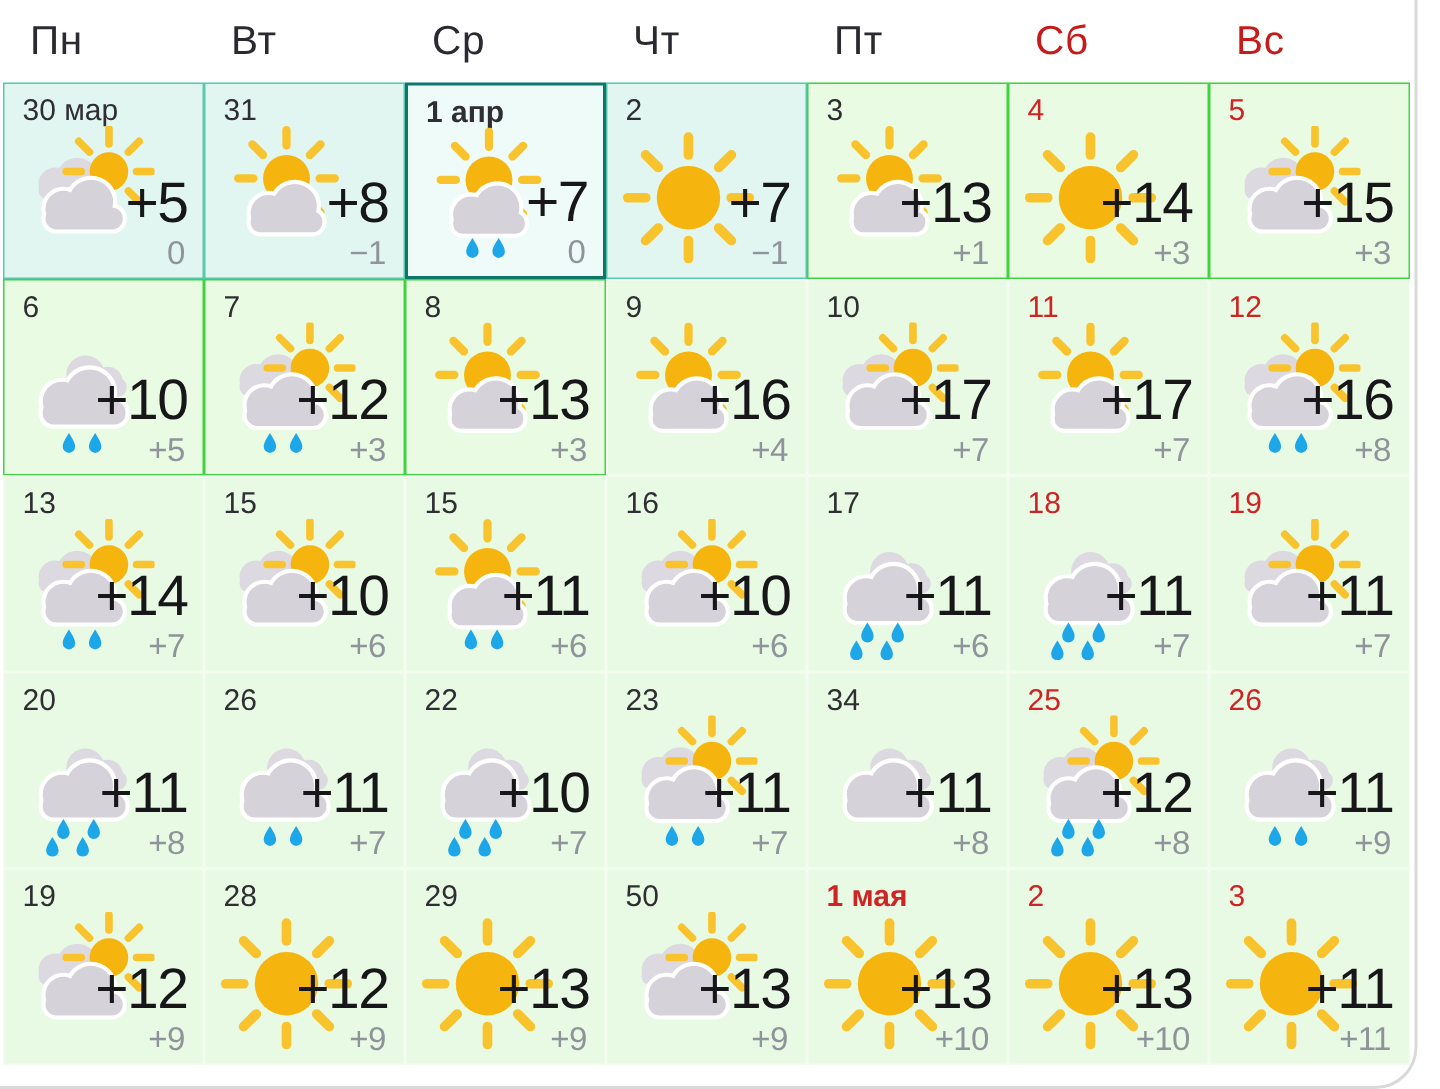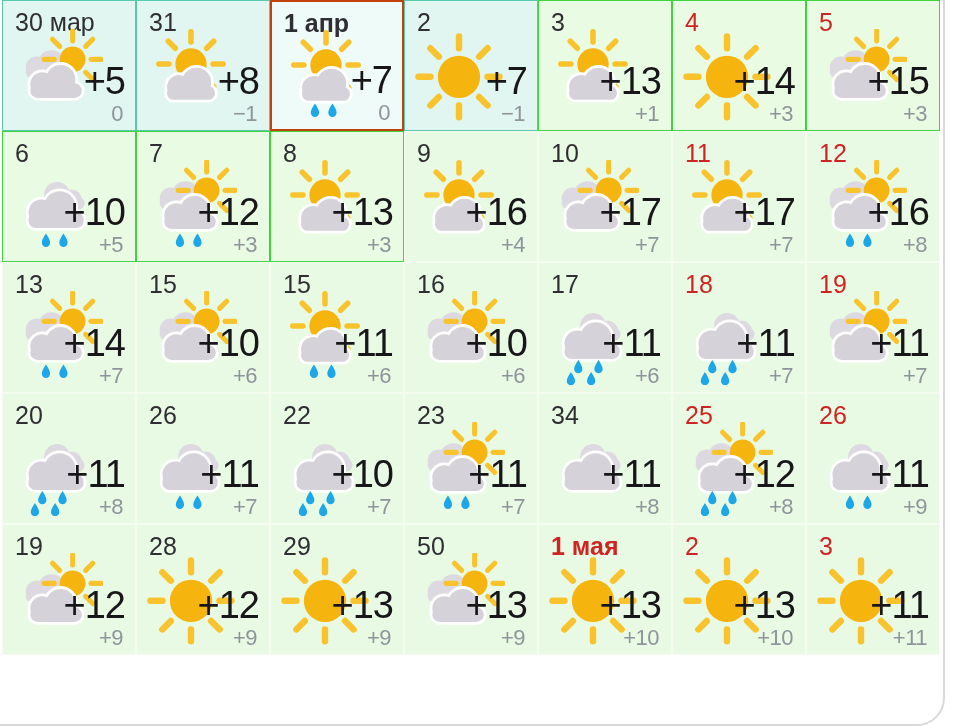--- a/index.html
+++ b/index.html
@@ -26,44 +26,53 @@
   .grid{
     display:grid;grid-template-columns:repeat(7,134px);
     grid-auto-rows:131px;
   }
   .cell{
     position:relative;box-sizing:border-box;
     background:#e8fae4;border:1px solid #f3fcef;
     cursor:pointer;
   }
   .cell.cyan{background:#e1f6f0;border:1px solid #58c9ad;}
-  .cell.today{background:#effbf8;border:2px solid #c2410c;text-align:right;}
+  .cell.today{background:#effbf8;border:2px solid #0f766e;text-align:right;}
   .cell.green{background:#e9fbe2;border:1px solid #3ed43e;}
   .date{
     position:absolute;top:7px;left:12px;
-    font-size:25px;color:#2f2f33;white-space:nowrap;
+    font-size:20px;color:#2f2f33;white-space:nowrap;
   }
   .date.red{color:#cf2424;}
   .date.bold{font-weight:bold;}
   .wicon{position:absolute;left:8px;top:28px;width:92px;height:94px;}
   .hi{
     position:absolute;right:10px;bottom:30px;
     font-size:38px;line-height:1;color:#17171a;letter-spacing:-1px;
   }
   .lo{
     position:absolute;right:12px;bottom:5px;
     font-size:22px;line-height:1;color:#8f949a;letter-spacing:-0.5px;
   }
 </style>
 </head>
 <body>
 
 <div class="card-edge"></div>
 
 <div class="content">
+  <div class="weekday-row" id="weekday-row">
+      <div class="weekday">Пн</div>
+      <div class="weekday">Вт</div>
+      <div class="weekday">Ср</div>
+      <div class="weekday">Чт</div>
+      <div class="weekday">Пт</div>
+      <div class="weekday weekend">Сб</div>
+      <div class="weekday weekend">Вс</div>
+    </div>
   <div class="grid" id="calendar-grid">
       <div class="cell cyan">
         <div class="date">30 мар</div>
         <div class="wicon"><svg viewBox="0 0 100 102" xmlns="http://www.w3.org/2000/svg">
             <g fill="#dcdae0">
               <circle cx="28" cy="42" r="12"></circle>
               <circle cx="44" cy="38" r="15"></circle>
               <rect x="16" y="40" width="46" height="13" rx="6"></rect>
             </g>
             <g stroke="#f8c32c" stroke-width="5.5" stroke-linecap="round">

